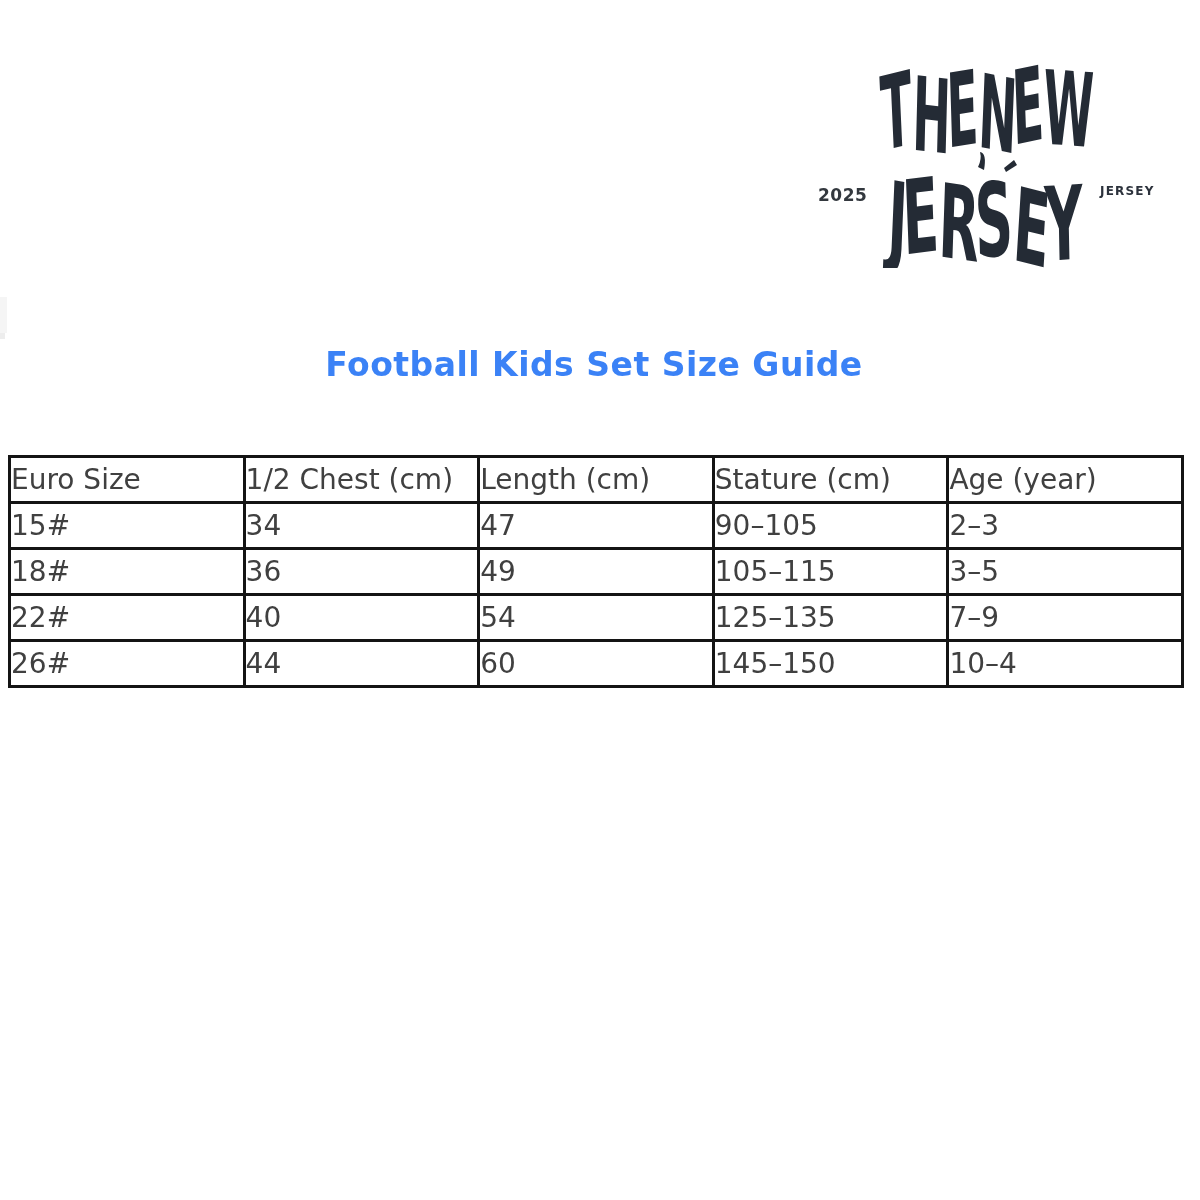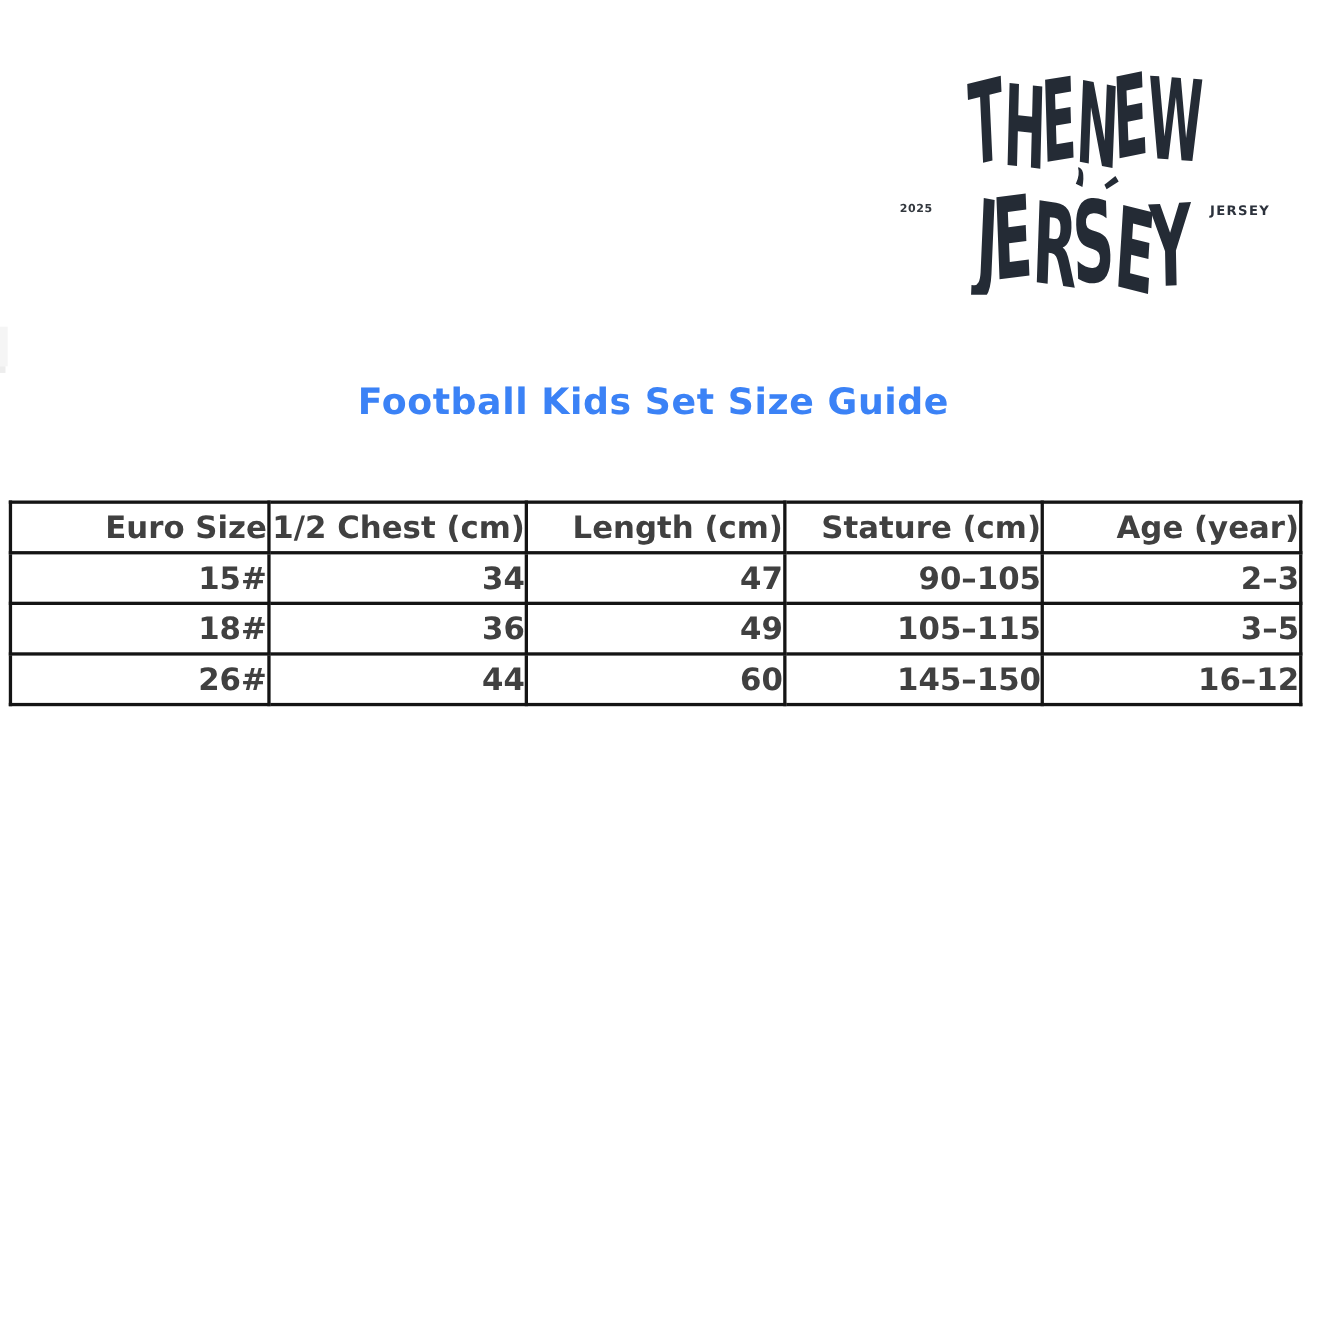--- a/index.html
+++ b/index.html
@@ -40,21 +40,21 @@
     position: absolute;
     left: 876px;
     top: 60px;
     width: 222px;
     height: 208px;
   }
   .logo-year {
     position: absolute;
     left: 818px;
     top: 185px;
-    font-size: 10px;
+    font-size: 17px;
     font-weight: bold;
     color: #33383e;
     letter-spacing: 0.5px;
   }
   .logo-side {
     position: absolute;
     left: 1100px;
     top: 184px;
     font-size: 12px;
     font-weight: bold;
@@ -83,24 +83,24 @@
     top: 455px;
     width: 1176px;
     border-collapse: collapse;
     table-layout: fixed;
   }
   .size-table th,
   .size-table td {
     border: 3px solid #141414;
     width: 20%;
     height: 43px;
-    text-align: right;
+    text-align: left;
     vertical-align: middle;
     font-size: 28px;
-    font-weight: bold;
+    font-weight: normal;
     color: #404040;
     padding: 0;
     white-space: nowrap;
     overflow: hidden;
   }
 </style>
 </head>
 <body>
 
 <div class="page">
@@ -142,22 +142,29 @@
           <td>2–3</td>
         </tr>
         <tr>
           <td>18#</td>
           <td>36</td>
           <td>49</td>
           <td>105–115</td>
           <td>3–5</td>
         </tr>
         <tr>
+          <td>22#</td>
+          <td>40</td>
+          <td>54</td>
+          <td>125–135</td>
+          <td>7–9</td>
+        </tr>
+        <tr>
           <td>26#</td>
           <td>44</td>
           <td>60</td>
           <td>145–150</td>
-          <td>16–12</td>
+          <td>10–4</td>
         </tr>
       </tbody>
   </table>
 
 </div>
 
 </body></html>

